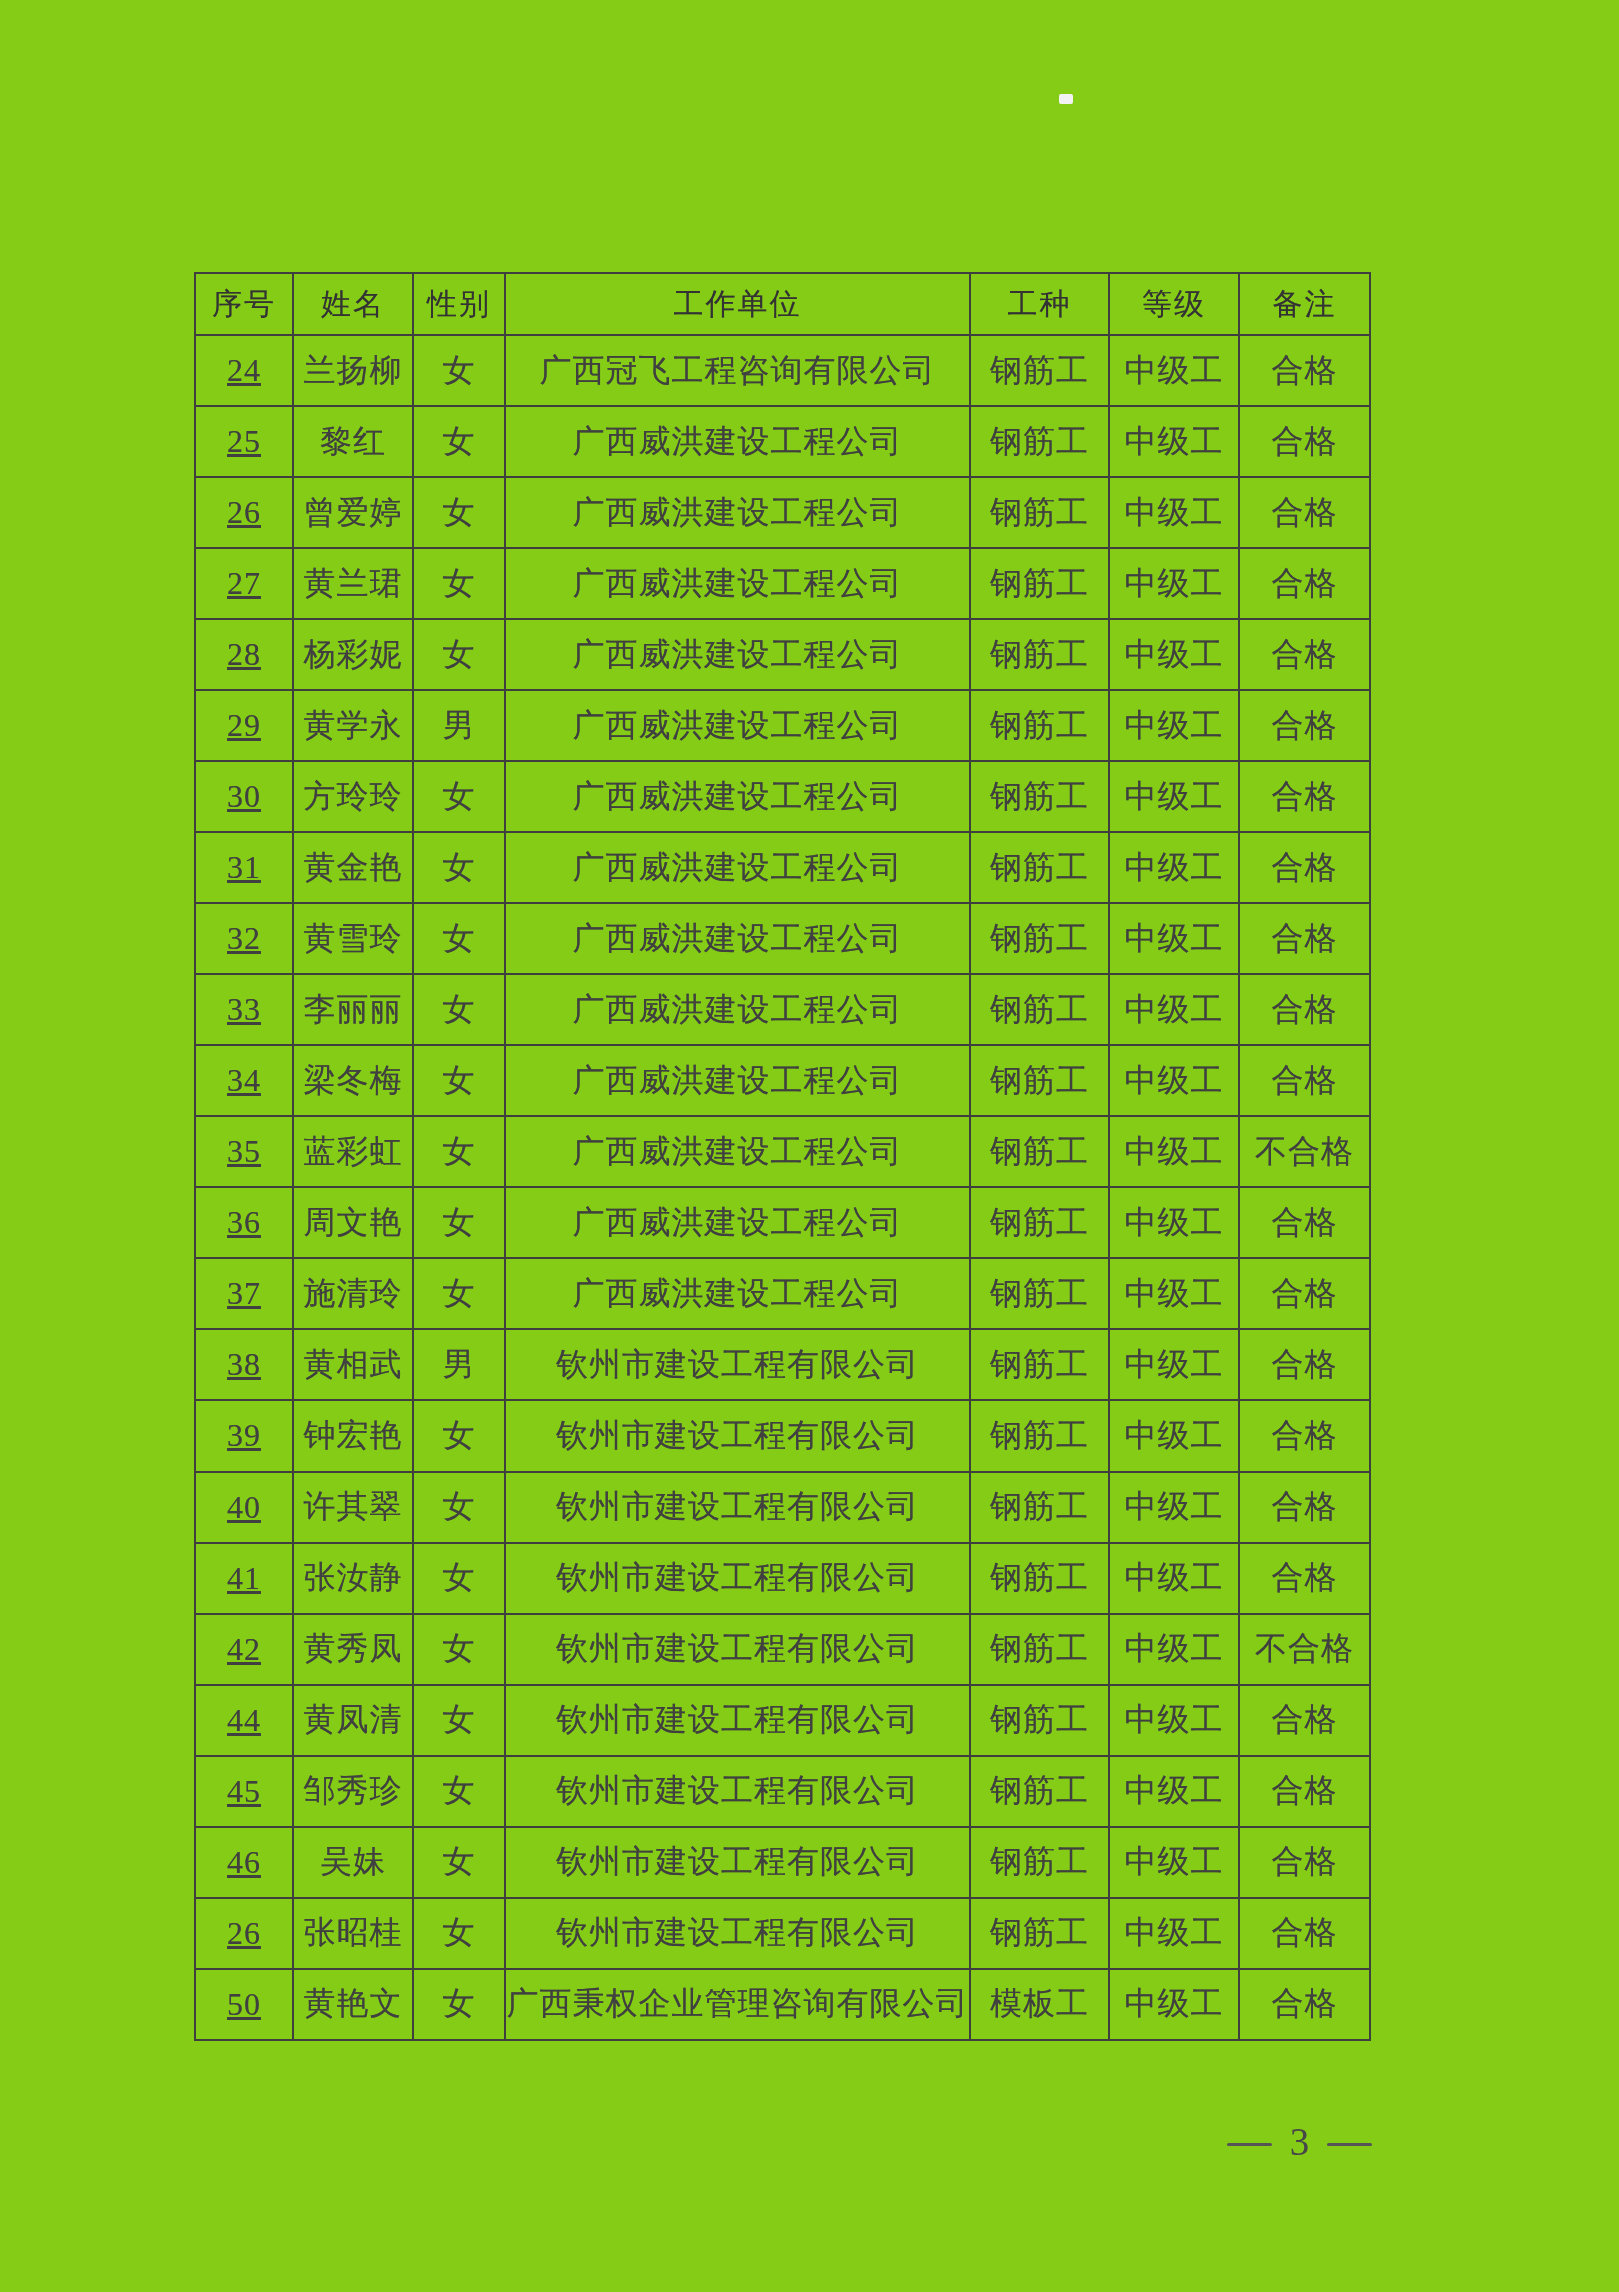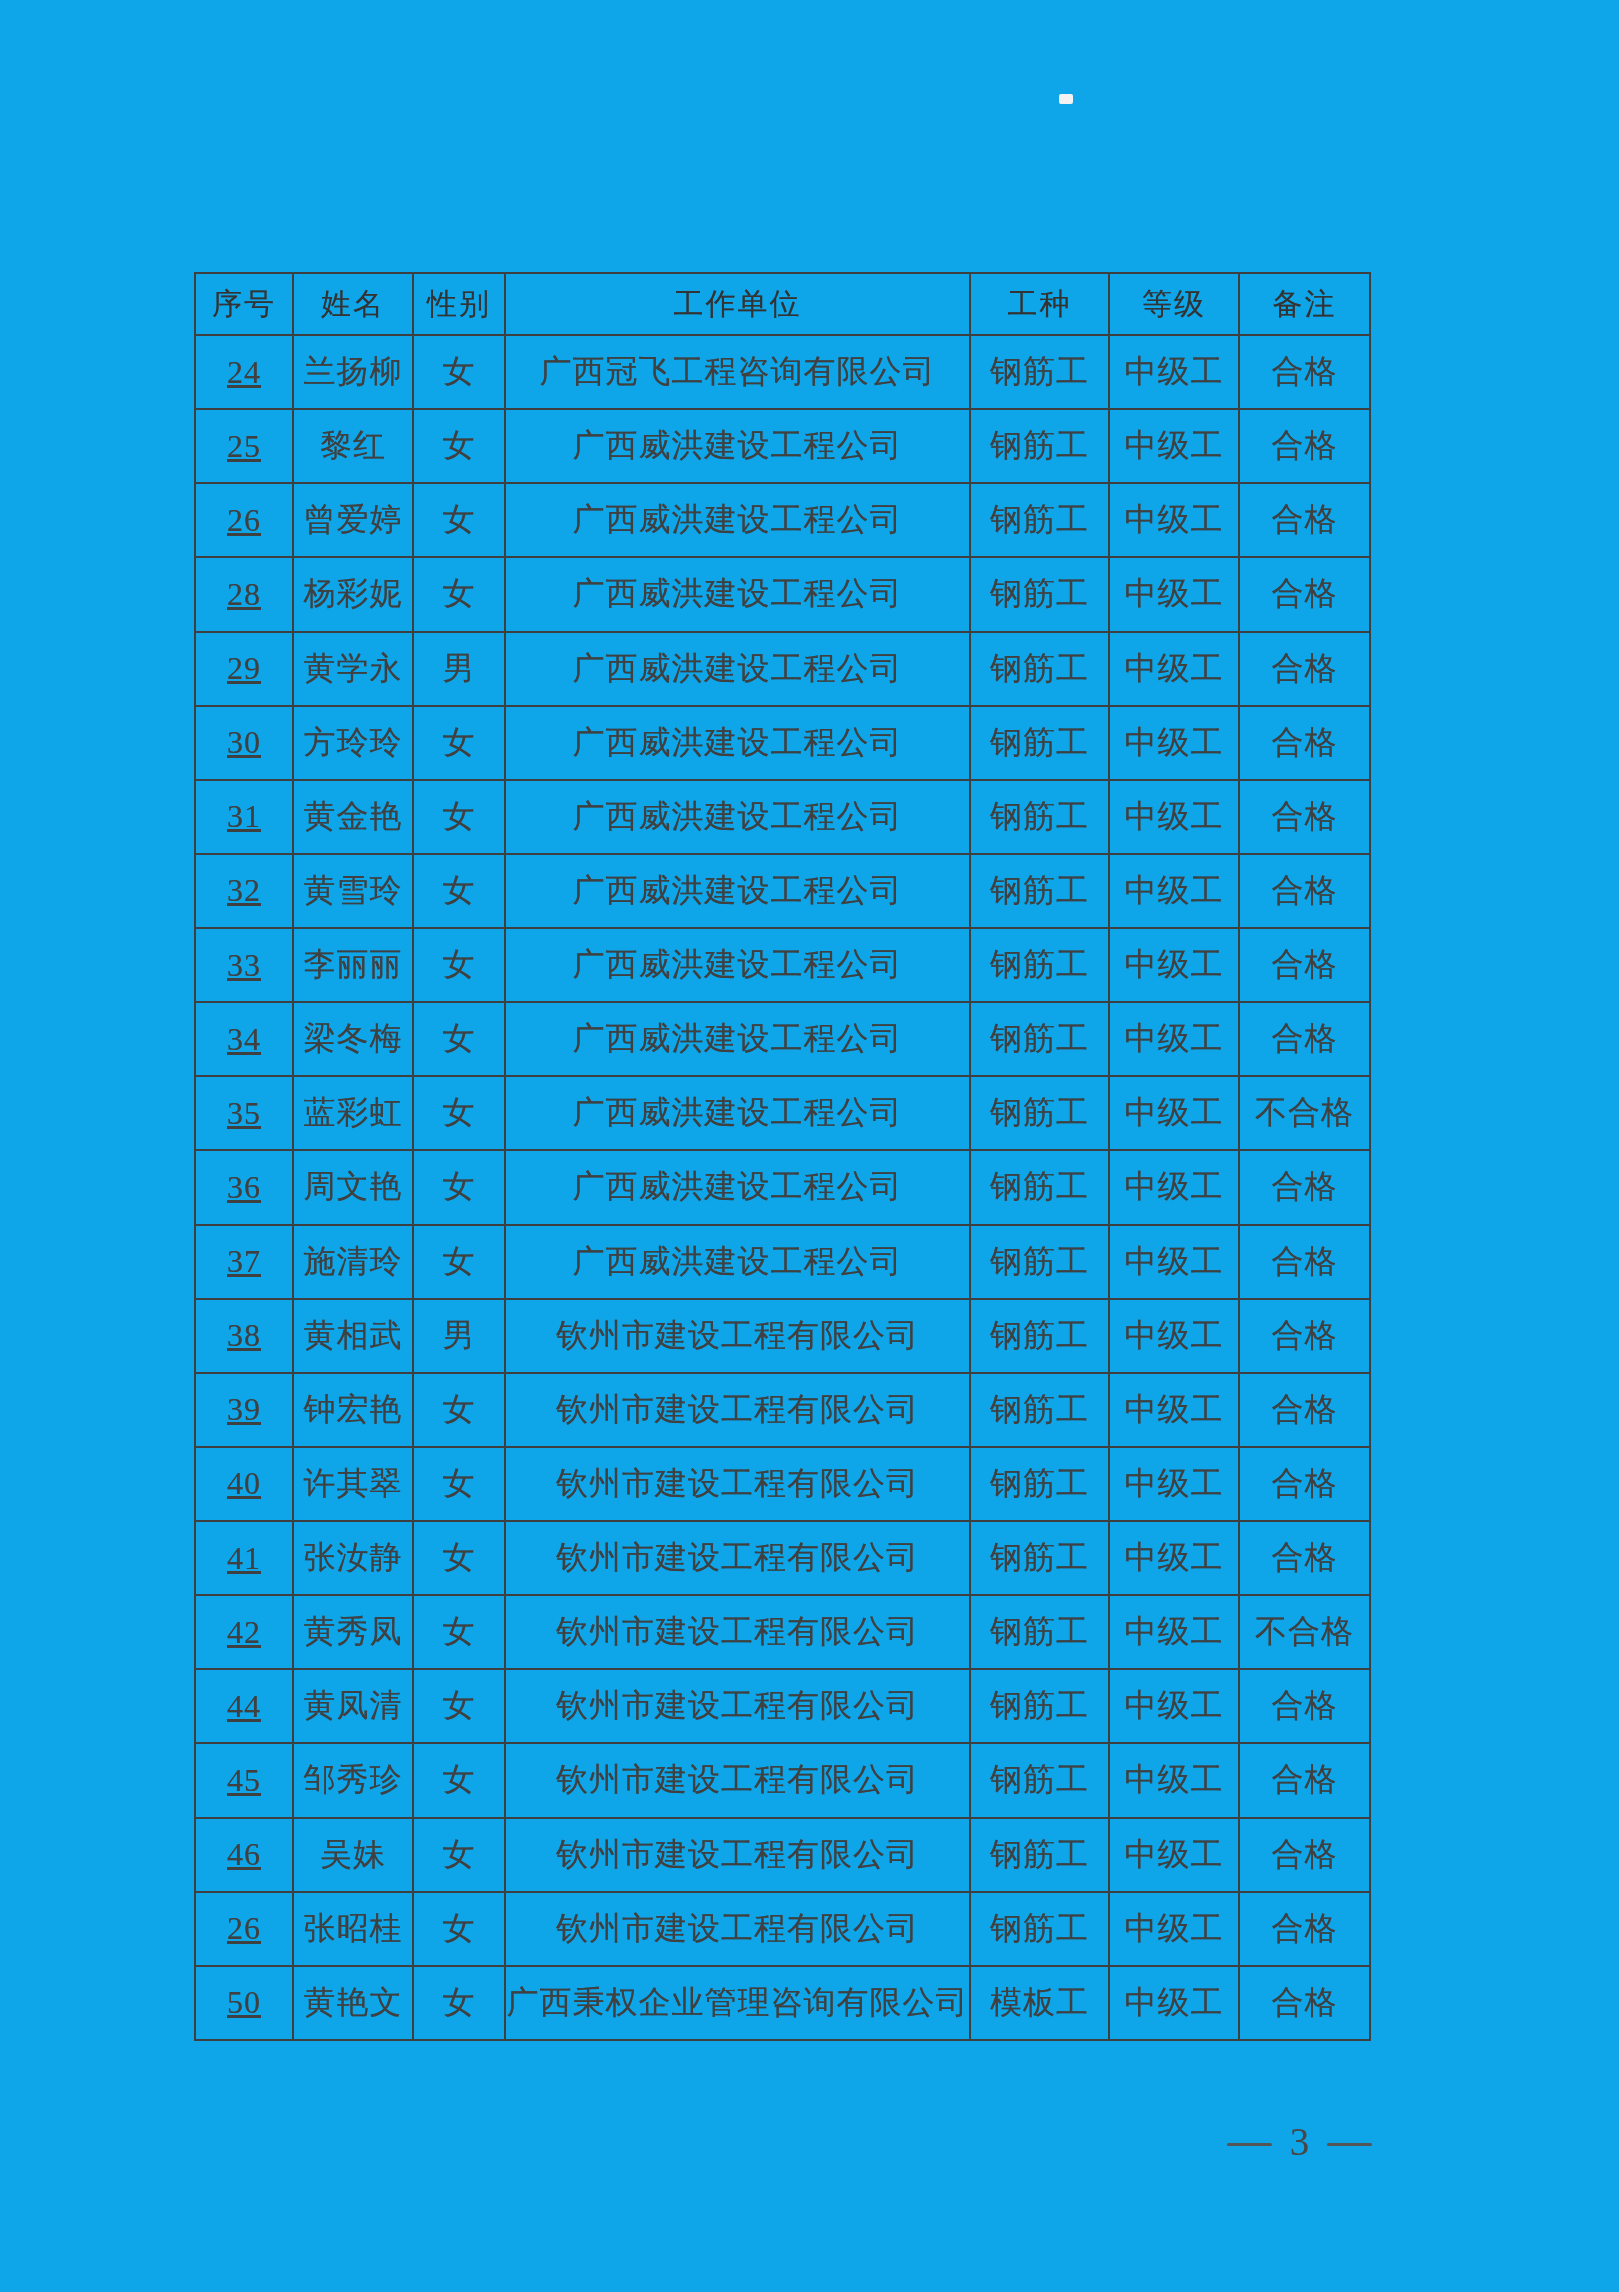--- a/index.html
+++ b/index.html
@@ -9,21 +9,21 @@
     height: 2293px;
     background: #ffffff;
     font-family: "Liberation Serif", "DejaVu Serif", serif;
     position: relative;
     overflow: hidden;
   }
 
   .page {
     position: absolute;
     inset: 0;
-    background: #0ea5e9;
+    background: #84cc16;
   }
 
   
   .scan-speck {
     position: absolute;
     left: 1059px;
     top: 94px;
     width: 13.7px;
     height: 9.8px;
     background: #f2f2f2;
@@ -149,20 +149,29 @@
         <tr>
       <td class="cell-index">26</td>
       <td class="cell-name">曾爱婷</td>
       <td class="cell-gender">女</td>
       <td class="cell-work-unit">广西威洪建设工程公司</td>
       <td class="cell-job-type">钢筋工</td>
       <td class="cell-grade">中级工</td>
       <td class="cell-remark">合格</td>
     </tr>
         <tr>
+      <td class="cell-index">27</td>
+      <td class="cell-name">黄兰珺</td>
+      <td class="cell-gender">女</td>
+      <td class="cell-work-unit">广西威洪建设工程公司</td>
+      <td class="cell-job-type">钢筋工</td>
+      <td class="cell-grade">中级工</td>
+      <td class="cell-remark">合格</td>
+    </tr>
+        <tr>
       <td class="cell-index">28</td>
       <td class="cell-name">杨彩妮</td>
       <td class="cell-gender">女</td>
       <td class="cell-work-unit">广西威洪建设工程公司</td>
       <td class="cell-job-type">钢筋工</td>
       <td class="cell-grade">中级工</td>
       <td class="cell-remark">合格</td>
     </tr>
         <tr>
       <td class="cell-index">29</td>

